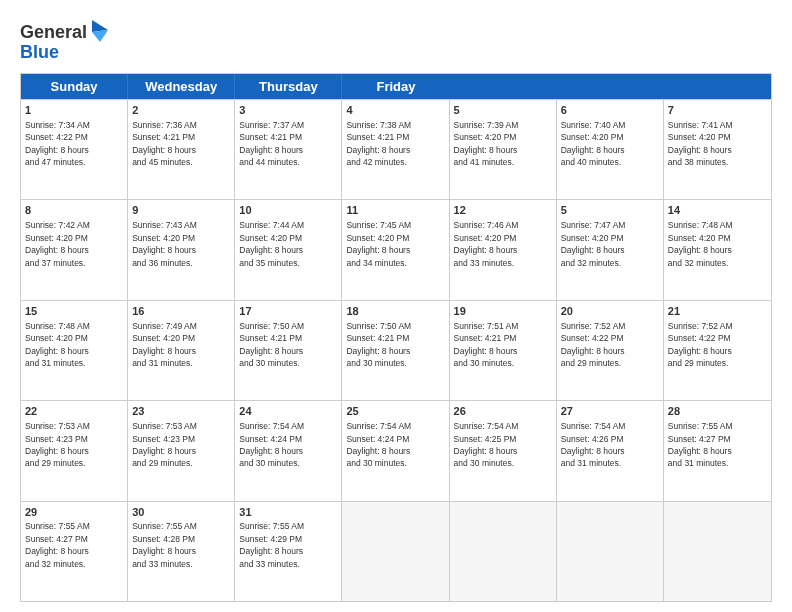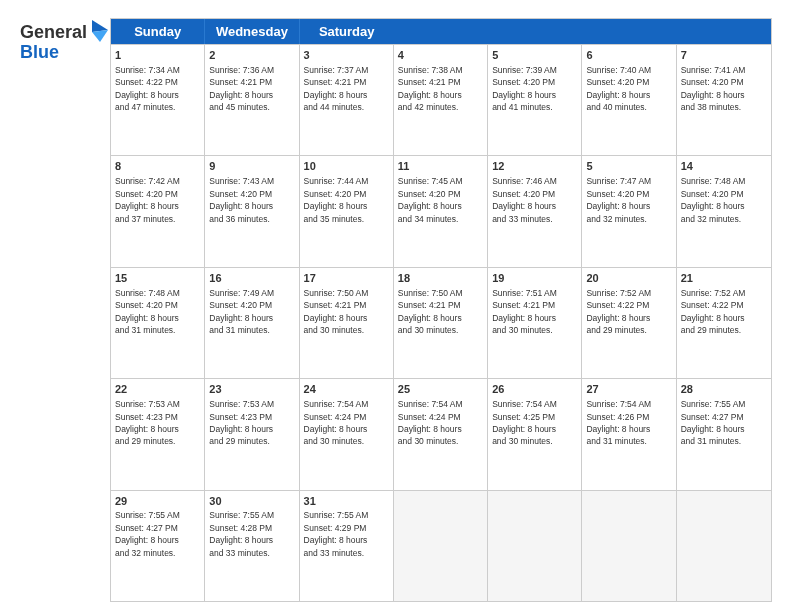--- a/index.html
+++ b/index.html
@@ -8,21 +8,21 @@
       background: #fff;
       width: 792px;
       height: 612px;
       overflow: hidden;
     }
     .page {
       width: 792px;
       height: 612px;
       padding: 18px 20px 10px 20px;
       display: flex;
-      flex-direction: row;
+      flex-direction: column;
     }
     .header {
       display: flex;
       justify-content: space-between;
       align-items: flex-start;
       margin-bottom: 10px;
     }
     .logo-wrapper {
       display: flex;
       align-items: center;
@@ -112,21 +112,22 @@
     <div class="title-block">
       <h1></h1>
       <h2></h2>
     </div>
   </div>
 
   <div class="calendar">
     <div class="cal-header">
     <div class="cal-header-cell">Sunday</div>
         <div class="cal-header-cell">Wednesday</div>
-        <div class="cal-header-cell">Saturday</div>
+        <div class="cal-header-cell">Thursday</div>
+        <div class="cal-header-cell">Friday</div>
       </div>
     <div class="cal-body">
     <div class="cal-row">
           <div class="cal-cell"><span class="day-num">1</span><span class="cell-text">Sunrise: 7:34 AM<br>Sunset: 4:22 PM<br>Daylight: 8 hours<br>and 47 minutes.</span></div>
           <div class="cal-cell"><span class="day-num">2</span><span class="cell-text">Sunrise: 7:36 AM<br>Sunset: 4:21 PM<br>Daylight: 8 hours<br>and 45 minutes.</span></div>
           <div class="cal-cell"><span class="day-num">3</span><span class="cell-text">Sunrise: 7:37 AM<br>Sunset: 4:21 PM<br>Daylight: 8 hours<br>and 44 minutes.</span></div>
           <div class="cal-cell"><span class="day-num">4</span><span class="cell-text">Sunrise: 7:38 AM<br>Sunset: 4:21 PM<br>Daylight: 8 hours<br>and 42 minutes.</span></div>
           <div class="cal-cell"><span class="day-num">5</span><span class="cell-text">Sunrise: 7:39 AM<br>Sunset: 4:20 PM<br>Daylight: 8 hours<br>and 41 minutes.</span></div>
           <div class="cal-cell"><span class="day-num">6</span><span class="cell-text">Sunrise: 7:40 AM<br>Sunset: 4:20 PM<br>Daylight: 8 hours<br>and 40 minutes.</span></div>
           <div class="cal-cell"><span class="day-num">7</span><span class="cell-text">Sunrise: 7:41 AM<br>Sunset: 4:20 PM<br>Daylight: 8 hours<br>and 38 minutes.</span></div>

